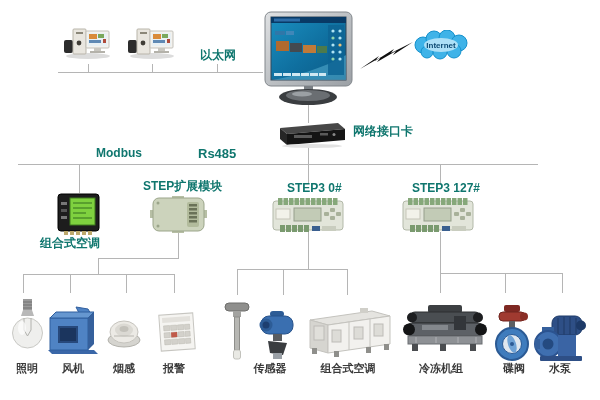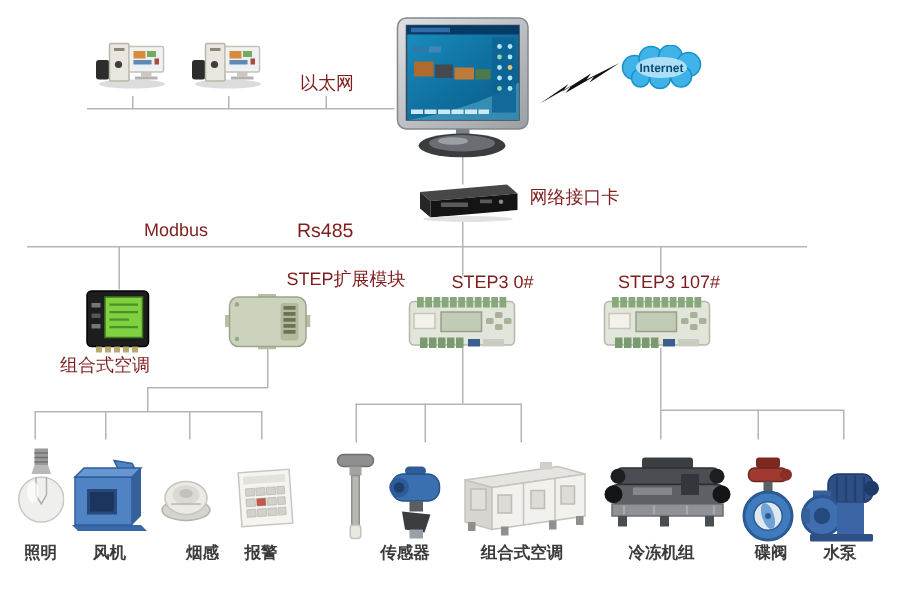--- a/index.html
+++ b/index.html
@@ -3,21 +3,21 @@
 <meta charset="utf-8">
 <style>
   html,body{margin:0;padding:0;background:#fff;}
   .canvas{
     position:relative;width:600px;height:400px;background:#ffffff;overflow:hidden;
     font-family:"Liberation Sans","DejaVu Sans",sans-serif;
   }
   .line{position:absolute;background:#b5b5b5;}
   .hline{height:1px;}
   .vline{width:1px;}
-  .lbl{position:absolute;font-weight:normal;color:#7f1d1d;font-size:12px;line-height:1.1;white-space:nowrap;}
+  .lbl{position:absolute;font-weight:bold;color:#0f766e;font-size:12px;line-height:1.1;white-space:nowrap;}
   .dev-lbl{position:absolute;top:361px;font-weight:bold;color:#3b3b3b;font-size:11px;text-align:center;white-space:nowrap;}
   .abs{position:absolute;text-align:right;}
   svg{display:block;}
 </style>
 </head>
 <body>
 
 <div class="canvas">
 
   <div class="line hline" style="left:58px;top:72px;width:205px;"></div>
@@ -195,42 +195,42 @@
         <rect x="8" y="39" width="4" height="4"></rect>
           <rect x="14" y="39" width="4" height="4"></rect>
         <rect x="20" y="39" width="4" height="4"></rect>
           <rect x="26" y="39" width="4" height="4"></rect>
         <rect x="32" y="39" width="4" height="4"></rect>
       </g>
     </svg>
   </div>
   <div class="lbl" style="left:40px;top:237px;">组合式空调</div>
 
-  <div class="lbl" style="left:143px;top:180px;margin-left:48px;">STEP扩展模块</div>
+  <div class="lbl" style="left:143px;top:180px;">STEP扩展模块</div>
   <div class="abs" style="left:150px;top:196px;">
     <svg width="57" height="37" viewBox="0 0 57 37">
       <rect x="0" y="14" width="4" height="8" fill="#b7bfa5"></rect>
       <rect x="53" y="14" width="4" height="8" fill="#b7bfa5"></rect>
       <rect x="22" y="0" width="12" height="4" fill="#b7bfa5"></rect>
       <rect x="22" y="33" width="12" height="4" fill="#b7bfa5"></rect>
       <rect x="3" y="2" width="51" height="33" rx="6" fill="#ccd3bc" stroke="#9ba58a"></rect>
       <rect x="37" y="6" width="12" height="25" rx="2" fill="#b2bb9c"></rect>
       <g fill="#6a7258">
         <rect x="39" y="8" width="8" height="2.5"></rect>
           <rect x="39" y="12" width="8" height="2.5"></rect>
         <rect x="39" y="16" width="8" height="2.5"></rect>
           <rect x="39" y="20" width="8" height="2.5"></rect>
         <rect x="39" y="24" width="8" height="2.5"></rect>
       </g>
       <circle cx="8" cy="7" r="1.5" fill="#9ba58a"></circle>
         <circle cx="8" cy="30" r="1.5" fill="#9ba58a"></circle>
     </svg>
   </div>
 
-  <div class="lbl" style="left:301px;top:182px;">STEP3 0#</div>
+  <div class="lbl" style="left:287px;top:182px;">STEP3 0#</div>
   <div class="abs" style="left:272px;top:196px;">
     <svg width="72" height="38" viewBox="0 0 72 38">
       <rect x="1" y="5" width="70" height="29" rx="3" fill="#e2e5da" stroke="#b3b9a9"></rect>
       <g fill="#86a87a">
         <rect x="6" y="2" width="4.5" height="7"></rect>
           <rect x="11.5" y="2" width="4.5" height="7"></rect>
           <rect x="17" y="2" width="4.5" height="7"></rect>
         <rect x="22.5" y="2" width="4.5" height="7"></rect>
           <rect x="28" y="2" width="4.5" height="7"></rect>
           <rect x="33.5" y="2" width="4.5" height="7"></rect>
@@ -253,21 +253,21 @@
       <rect x="4" y="13" width="14" height="10" fill="#f2f2ea" stroke="#c5c5b8"></rect>
       <g fill="#a8b19a">
         <rect x="58" y="12" width="5" height="4" rx="1"></rect>
           <rect x="64" y="16" width="5" height="4" rx="1"></rect>
         <rect x="58" y="20" width="5" height="4" rx="1"></rect>
           <rect x="52" y="16" width="5" height="4" rx="1"></rect>
       </g>
     </svg>
   </div>
 
-  <div class="lbl" style="left:412px;top:182px;">STEP3 107#</div>
+  <div class="lbl" style="left:412px;top:182px;">STEP3 127#</div>
   <div class="abs" style="left:402px;top:196px;">
     <svg width="72" height="38" viewBox="0 0 72 38">
       <rect x="1" y="5" width="70" height="29" rx="3" fill="#e2e5da" stroke="#b3b9a9"></rect>
       <g fill="#86a87a">
         <rect x="6" y="2" width="4.5" height="7"></rect>
           <rect x="11.5" y="2" width="4.5" height="7"></rect>
           <rect x="17" y="2" width="4.5" height="7"></rect>
         <rect x="22.5" y="2" width="4.5" height="7"></rect>
           <rect x="28" y="2" width="4.5" height="7"></rect>
           <rect x="33.5" y="2" width="4.5" height="7"></rect>
@@ -452,21 +452,21 @@
       <circle cx="14" cy="32" r="13" fill="#3f6fb0" stroke="#2b5390" stroke-width="2"></circle>
       <circle cx="14" cy="32" r="5.5" fill="#244a80"></circle>
       <rect x="1" y="27" width="5" height="10" fill="#35609c"></rect>
       <rect x="6" y="44" width="42" height="5" rx="1" fill="#2e4f86"></rect>
       <rect x="24" y="23" width="18" height="21" fill="#3a64a4"></rect>
     </svg>
   </div>
 
   <div class="dev-lbl" style="left:7px;width:40px;">照明</div>
   <div class="dev-lbl" style="left:53px;width:40px;">风机</div>
-  <div class="dev-lbl" style="left:115px;width:40px;">烟感</div>
+  <div class="dev-lbl" style="left:104px;width:40px;">烟感</div>
   <div class="dev-lbl" style="left:154px;width:40px;">报警</div>
   <div class="dev-lbl" style="left:240px;width:60px;">传感器</div>
   <div class="dev-lbl" style="left:406px;width:70px;">冷冻机组</div>
   <div class="dev-lbl" style="left:308px;width:80px;">组合式空调</div>
   <div class="dev-lbl" style="left:494px;width:40px;text-align:center;">碟阀</div>
   <div class="dev-lbl" style="left:540px;width:40px;">水泵</div>
 
 </div>
 
 </body></html>

